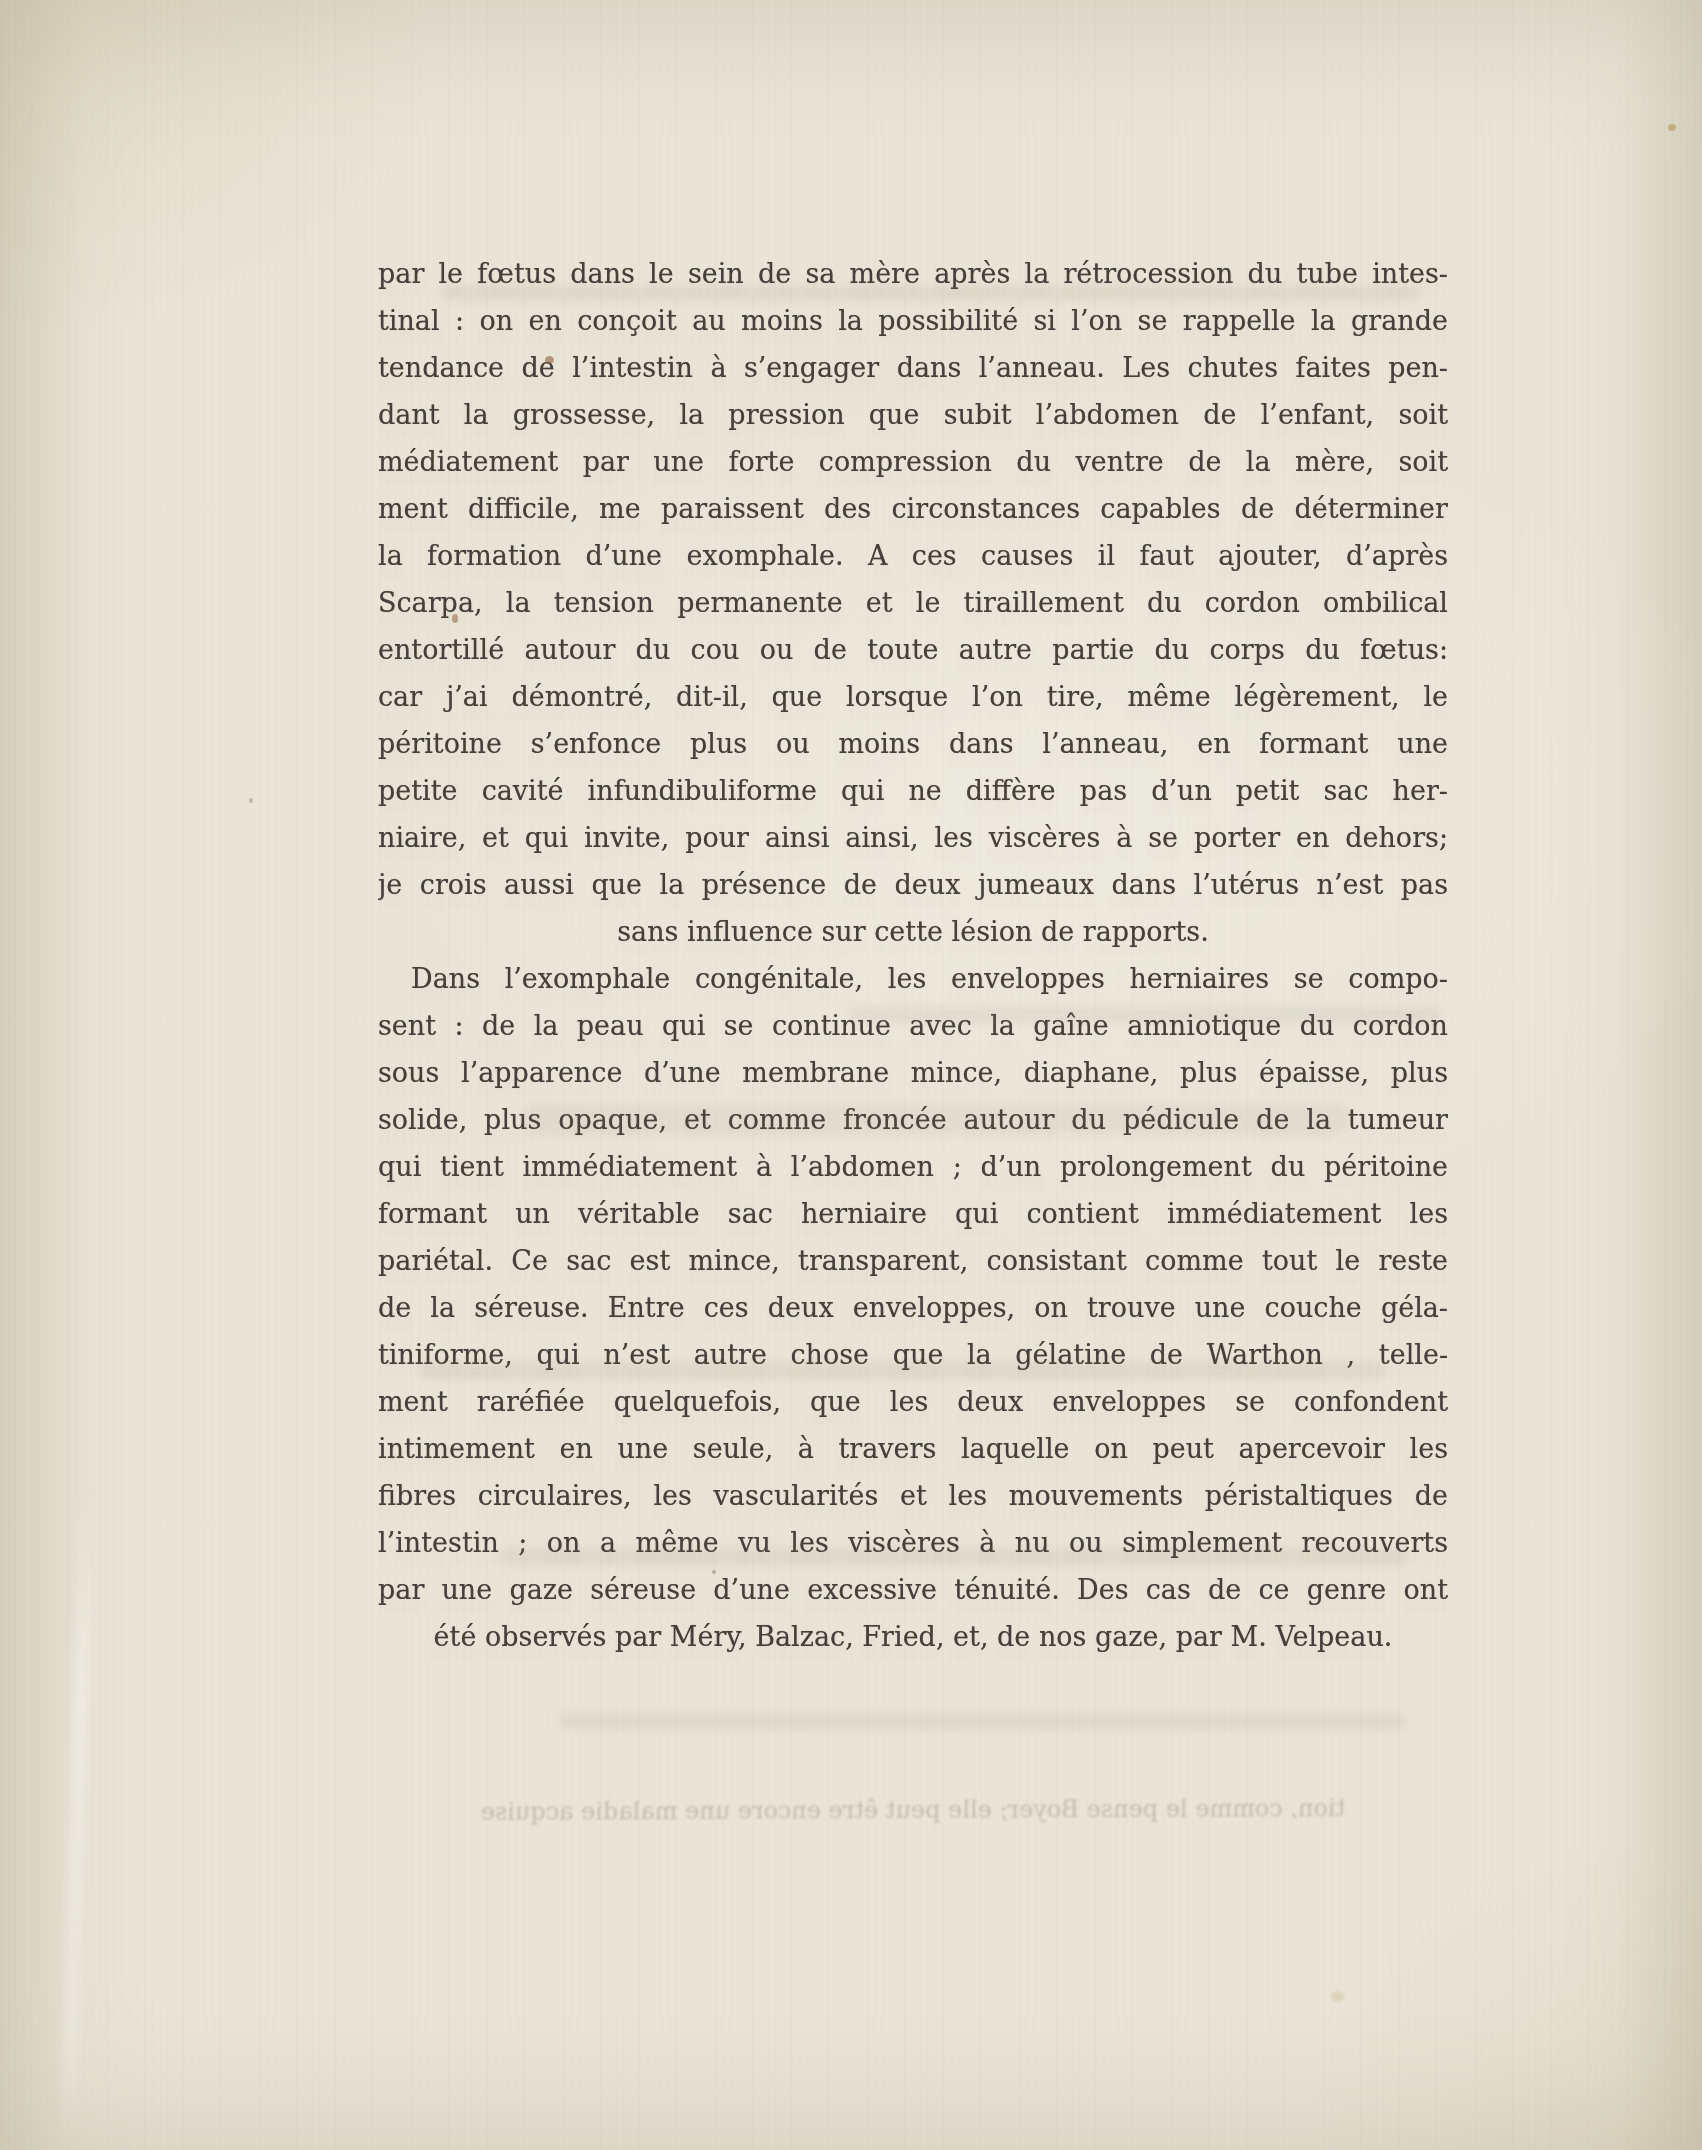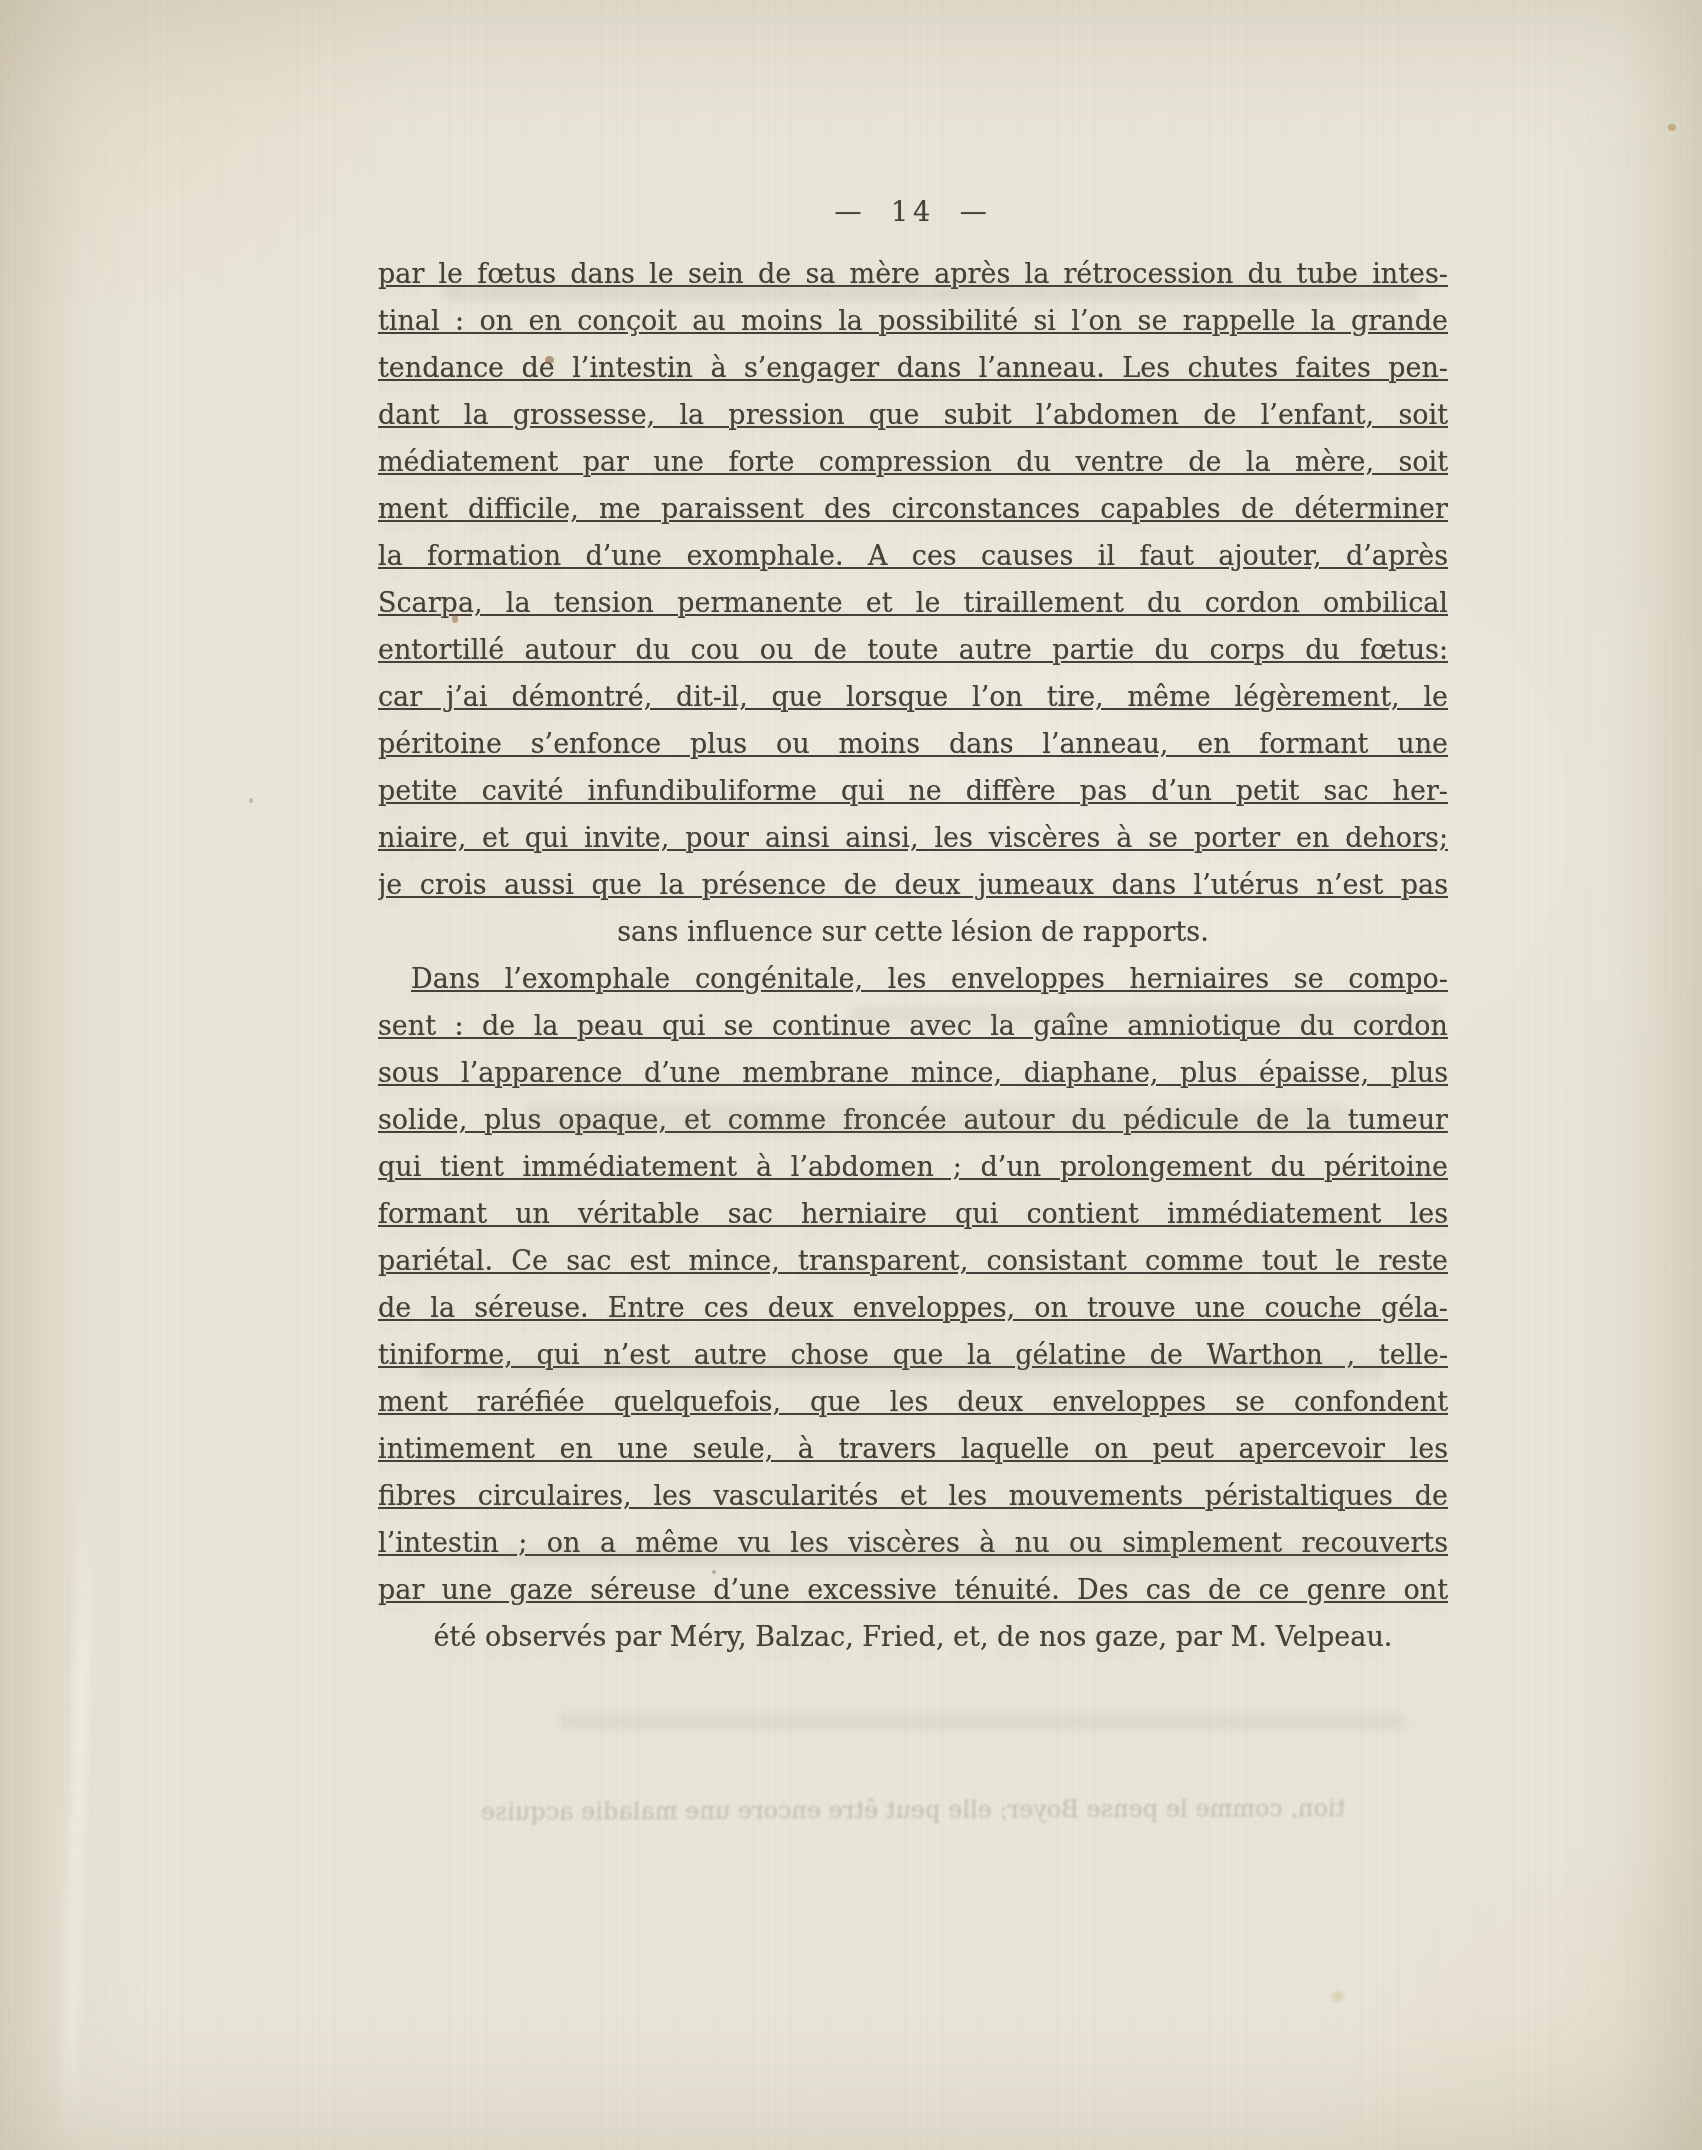--- a/index.html
+++ b/index.html
@@ -32,21 +32,21 @@
 
   .textblock{
     position:absolute;left:378px;top:250px;width:1070px;
     filter:blur(0.2px);
   }
   .line{
     height:47px;line-height:47px;font-size:27px;color:var(--ink);
     white-space:normal;overflow:hidden;text-align:center;
     text-shadow:0 0 0.7px rgba(70,64,54,0.50), 0 15px 9.3px rgba(110,100,80,0.05);
   }
-  .line.j{text-align:justify;text-align-last:justify;text-decoration:underline;}
+  .line.j{text-align:justify;text-align-last:justify;}
   .line.ind{text-indent:33px;}
 
   .bleed{
     position:absolute;left:378px;top:1790px;width:1070px;height:41px;
     font-size:24px;line-height:41px;color:var(--ghost);
     opacity:0.42;filter:blur(1.2px);
     transform:scaleX(-1) rotate(0.25deg);
     text-align:center;white-space:nowrap;
   }
 
@@ -70,21 +70,20 @@
     position:absolute;left:69px;top:1488px;width:16.3px;height:663px;
     background:linear-gradient(180deg, rgba(255,255,255,0) 0%, rgba(255,255,255,0.32) 30%, rgba(255,255,255,0.26) 80%, rgba(255,255,255,0) 100%);
     filter:blur(3.5px);transform:rotate(1.6deg);
   }
 </style>
 </head>
 <body>
 
 <div class="page">
 
-  <div class="pagenum">— 14 —</div>
 
   <div class="textblock">
       <div class="line j">par le fœtus dans le sein de sa mère après la rétrocession du tube intes-</div>
       <div class="line j">tinal : on en conçoit au moins la possibilité si l’on se rappelle la grande</div>
       <div class="line j">tendance de l’intestin à s’engager dans l’anneau. Les chutes faites pen-</div>
       <div class="line j">dant la grossesse, la pression que subit l’abdomen de l’enfant, soit</div>
       <div class="line j">médiatement par une forte compression du ventre de la mère, soit</div>
       <div class="line j">ment difficile, me paraissent des circonstances capables de déterminer</div>
       <div class="line j">la formation d’une exomphale. A ces causes il faut ajouter, d’après</div>
       <div class="line j">Scarpa, la tension permanente et le tiraillement du cordon ombilical</div>

